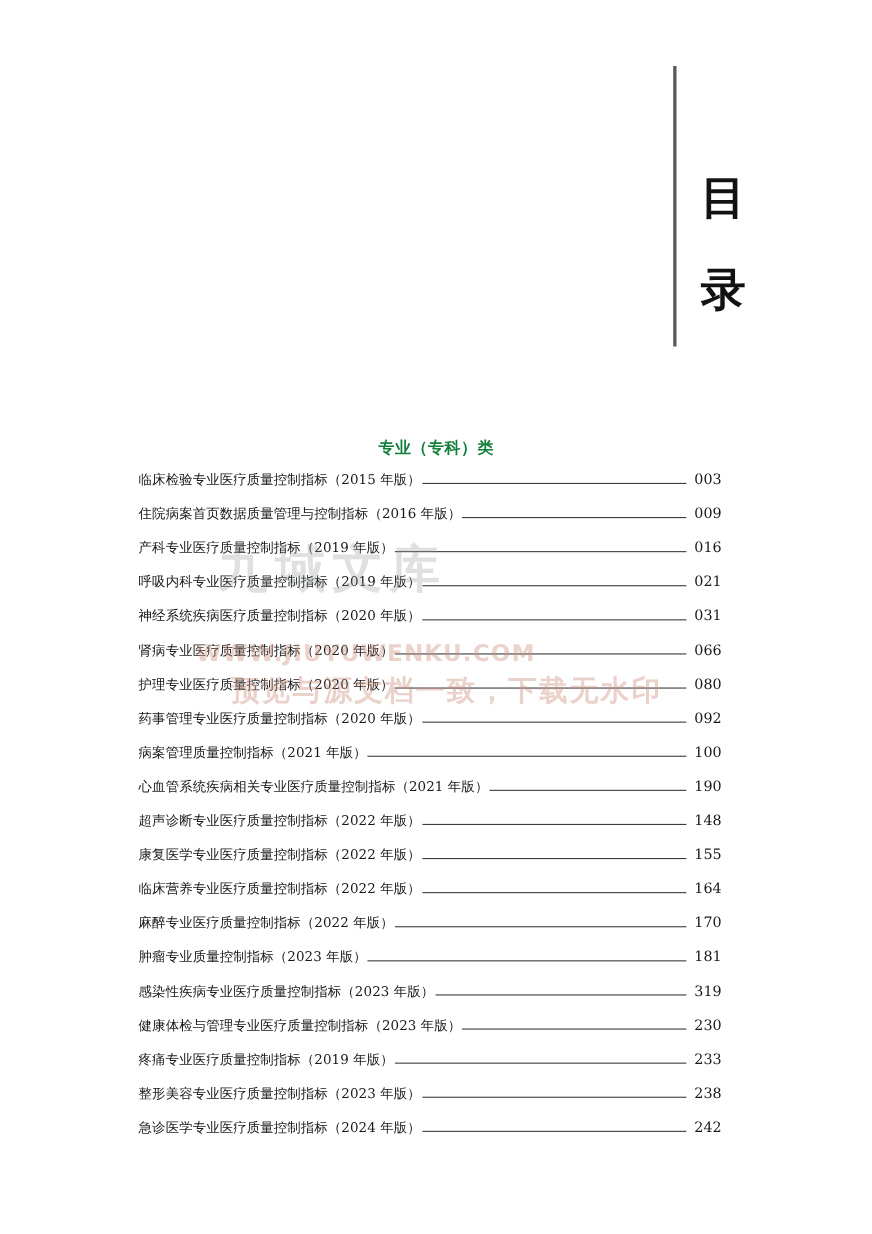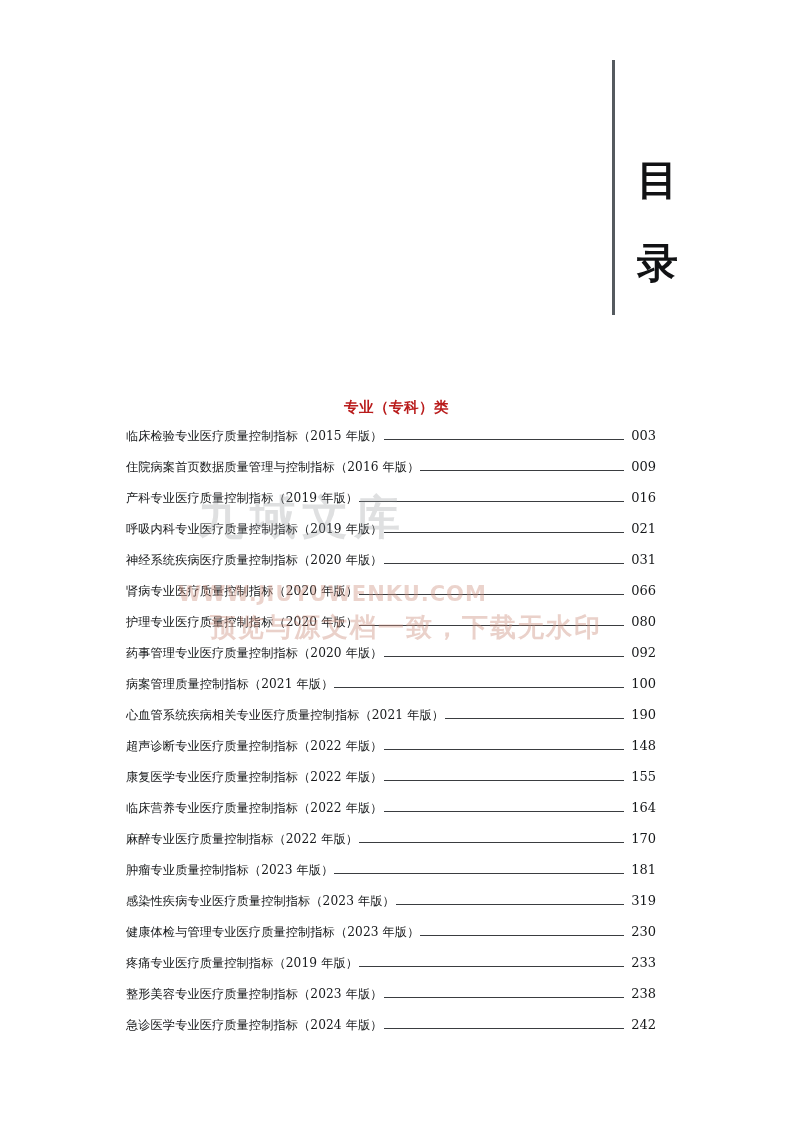--- a/index.html
+++ b/index.html
@@ -61,21 +61,21 @@
   
   .section-heading {
     position: absolute;
     top: 398px;
     left: 0;
     width: 793px;
     text-align: center;
     font-size: 14.5px;
     font-weight: 700;
     letter-spacing: 0.5px;
-    color: #b91c1c;
+    color: #15803d;
     font-family: "DejaVu Serif", "Liberation Serif", serif;
   }
 
   
   .toc {
     position: absolute;
     top: 428px;
     left: 126px;
     width: 530px;
   }

